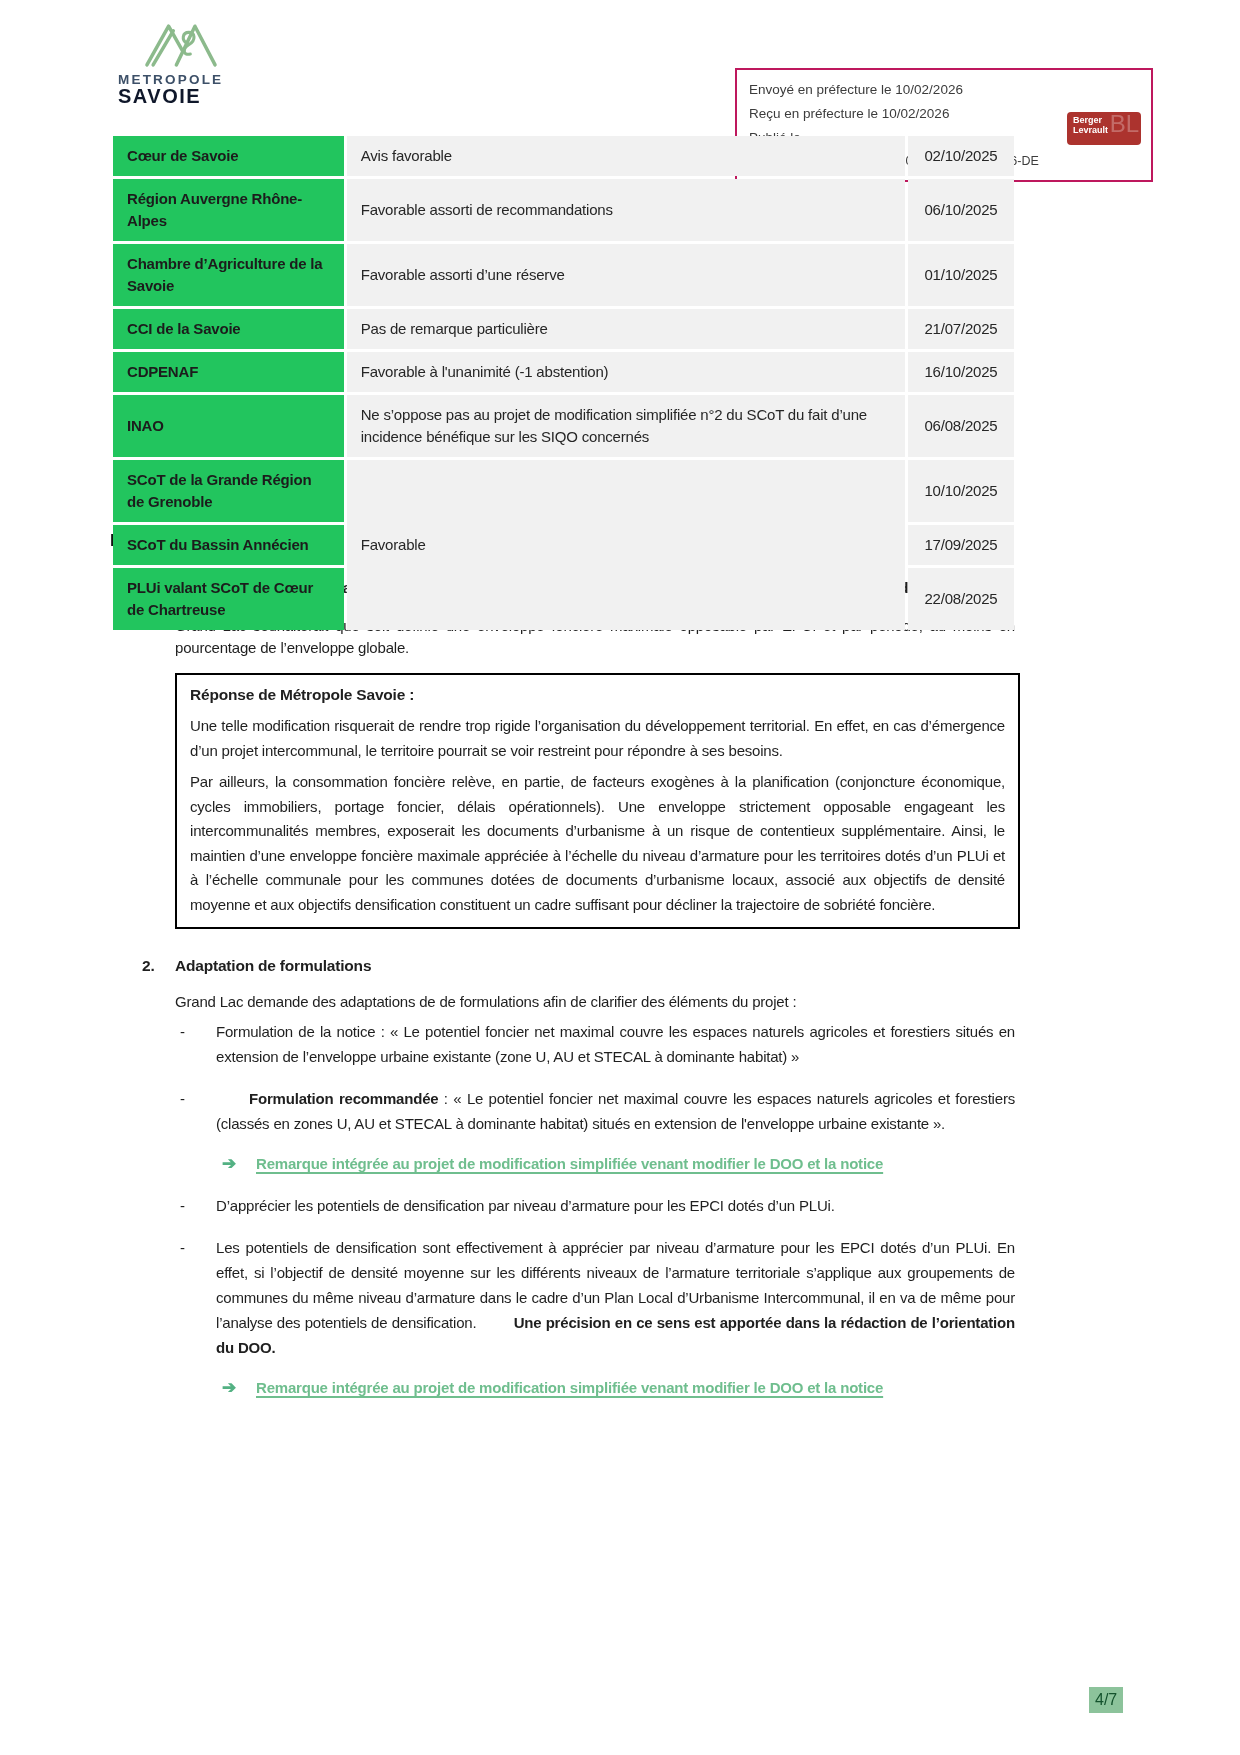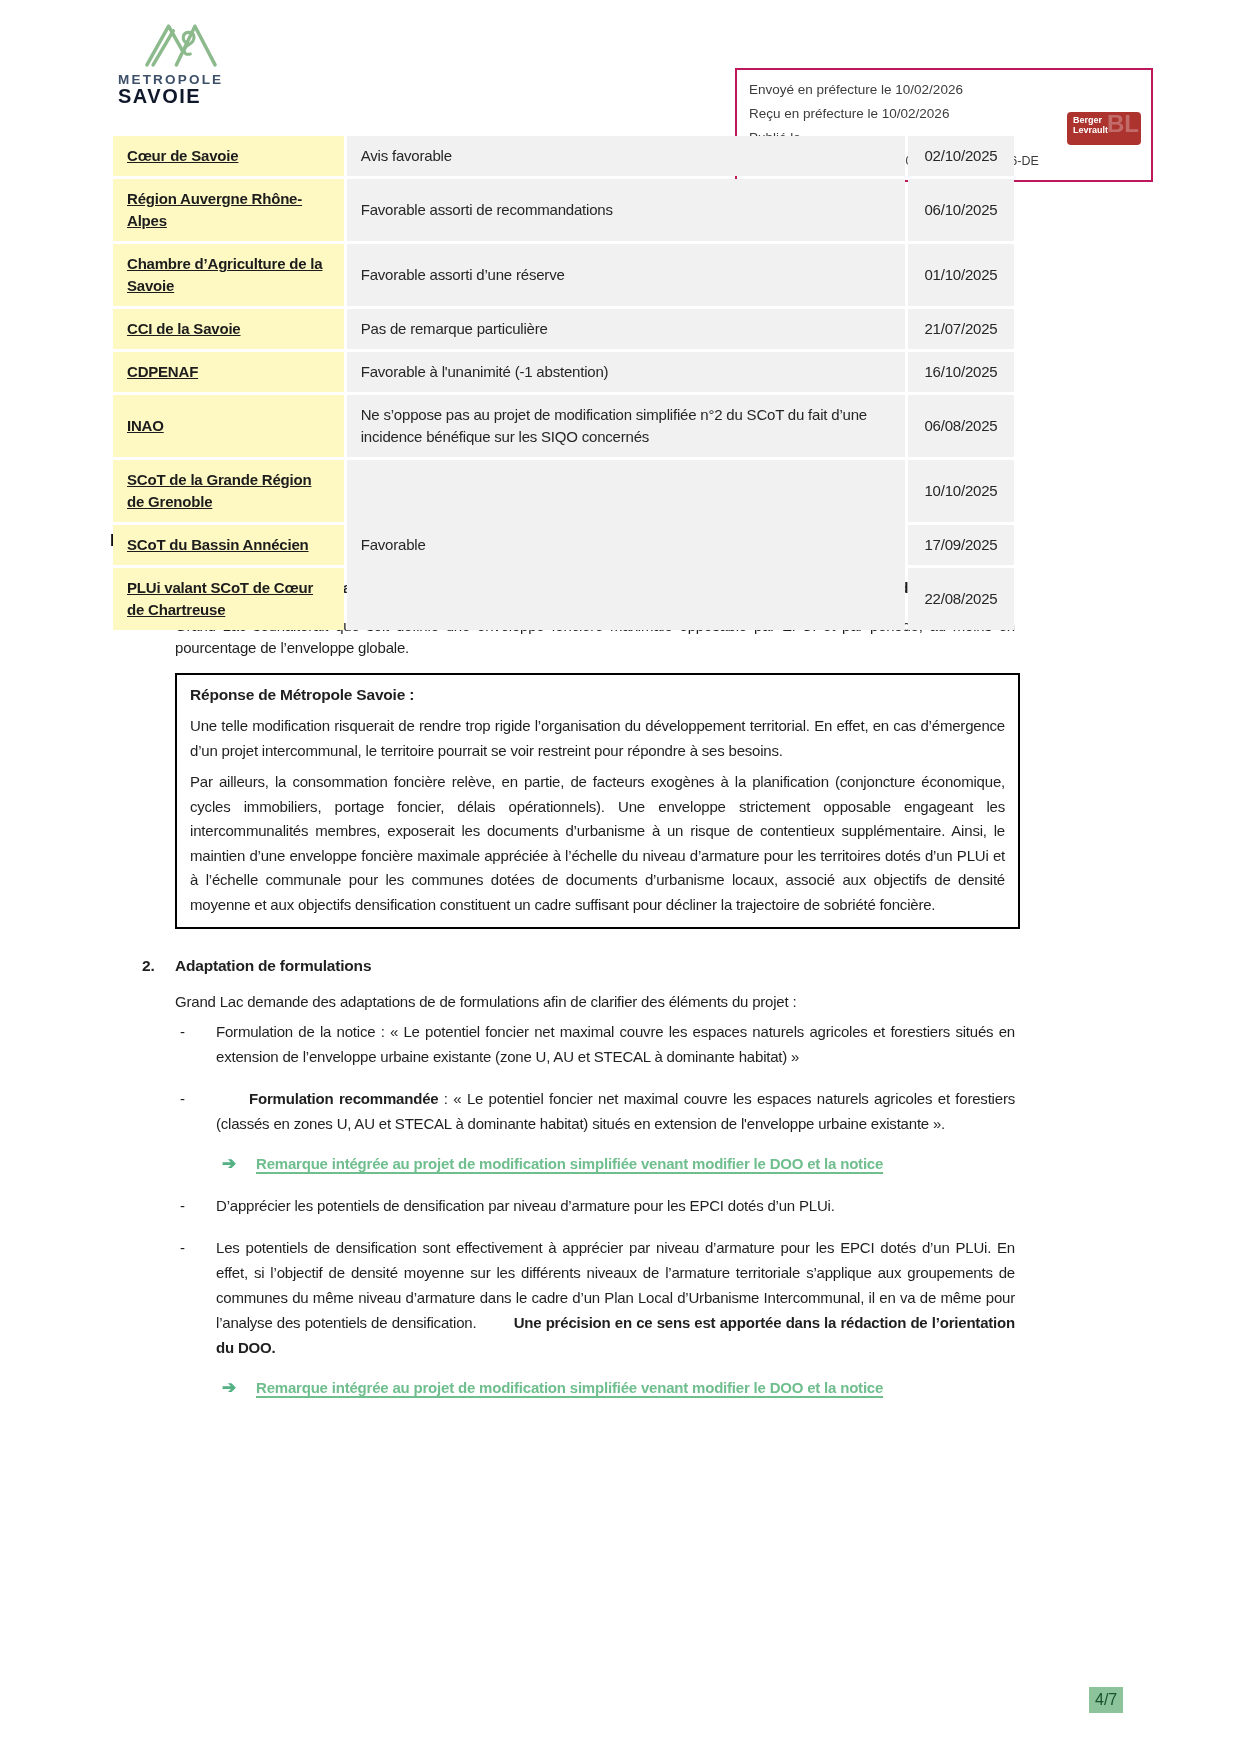--- a/index.html
+++ b/index.html
@@ -26,34 +26,34 @@
     padding:8px 10px 6px 12px;
     font-size:13.5px;color:#3c3c3c;letter-spacing:0;margin-top:48px;
   }
   .stamp-line{display:block;line-height:24px;white-space:nowrap;}
   .stamp-id{font-size:12.5px;line-height:22px;}
   .vendor-badge{
     position:absolute;right:10px;top:42px;width:74px;height:33px;
     background:#ac332e;border-radius:4px;color:#fff;overflow:hidden;
   }
   .vendor-badge .vb-txt{position:absolute;left:6px;top:3px;font-size:9px;font-weight:700;line-height:10px;letter-spacing:0;}
-  .vendor-badge .vb-bl{position:absolute;right:2px;top:-2px;font-size:24px;font-weight:700;color:rgba(255,255,255,0.28);}
+  .vendor-badge .vb-bl{position:absolute;right:2px;top:-2px;font-size:24px;font-weight:400;color:rgba(255,255,255,0.28);}
 
   
   .avis-table{
     position:absolute;left:110px;top:133px;
     border-collapse:separate;border-spacing:3px;
     width:907px;table-layout:fixed;
     font-size:15px;
   }
   .avis-table td{
     background:#f1f1f1;vertical-align:middle;
     padding:9px 14px;line-height:22px;color:#262626;
   }
-  .avis-table td.org{width:196px;font-weight:700;background:#fef9c3;color:#1c1c1c;text-decoration:underline;}
+  .avis-table td.org{width:196px;font-weight:700;background:#22c55e;color:#1c1c1c;}
   .avis-table td.avis{width:514px;}
   .avis-table td.date{width:99px;text-align:center;padding:9px 2px;}
   .avis-table td.merged{vertical-align:middle;}
 
   
   .section-heading{
     margin:531px 0 0 110px;
     font-size:17px;font-weight:700;color:#111;
   }
   .num-item{display:flex;margin:26px 0 0 142px;width:880px;font-weight:700;font-size:15.5px;line-height:22px;}

